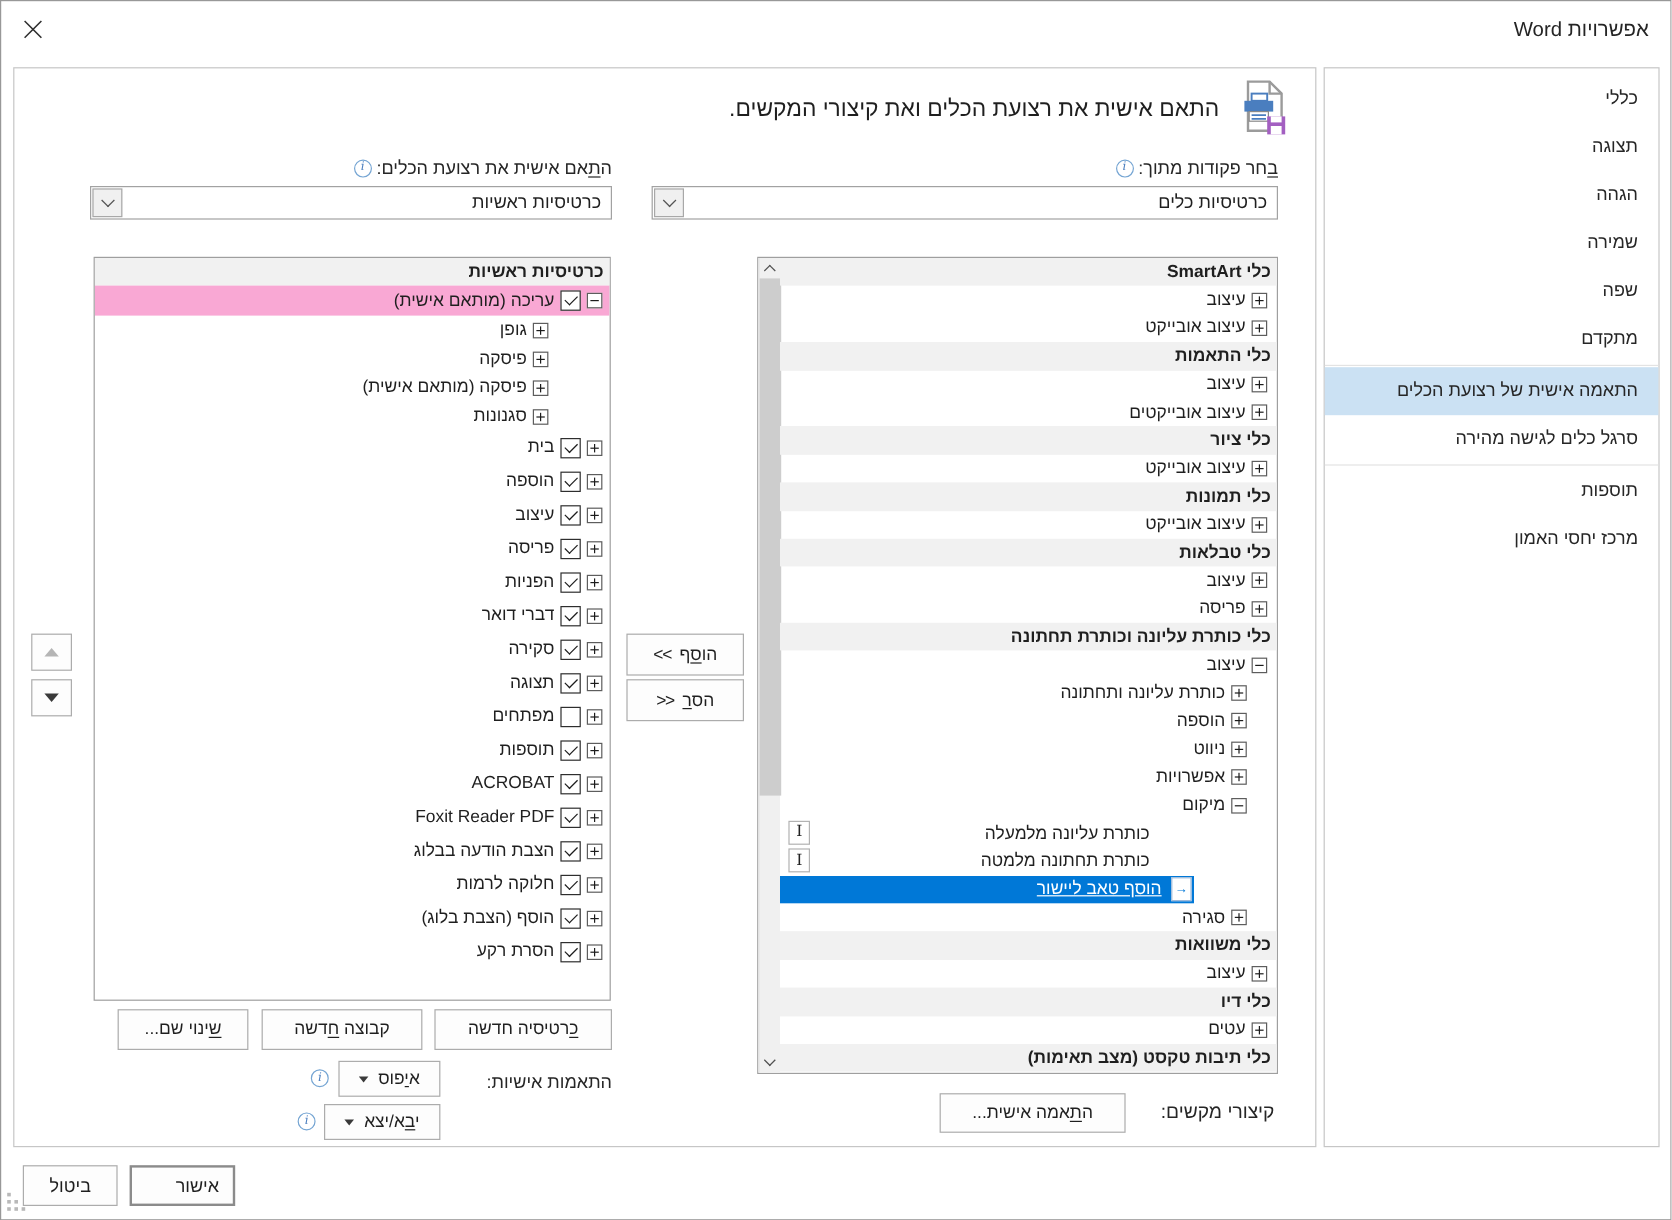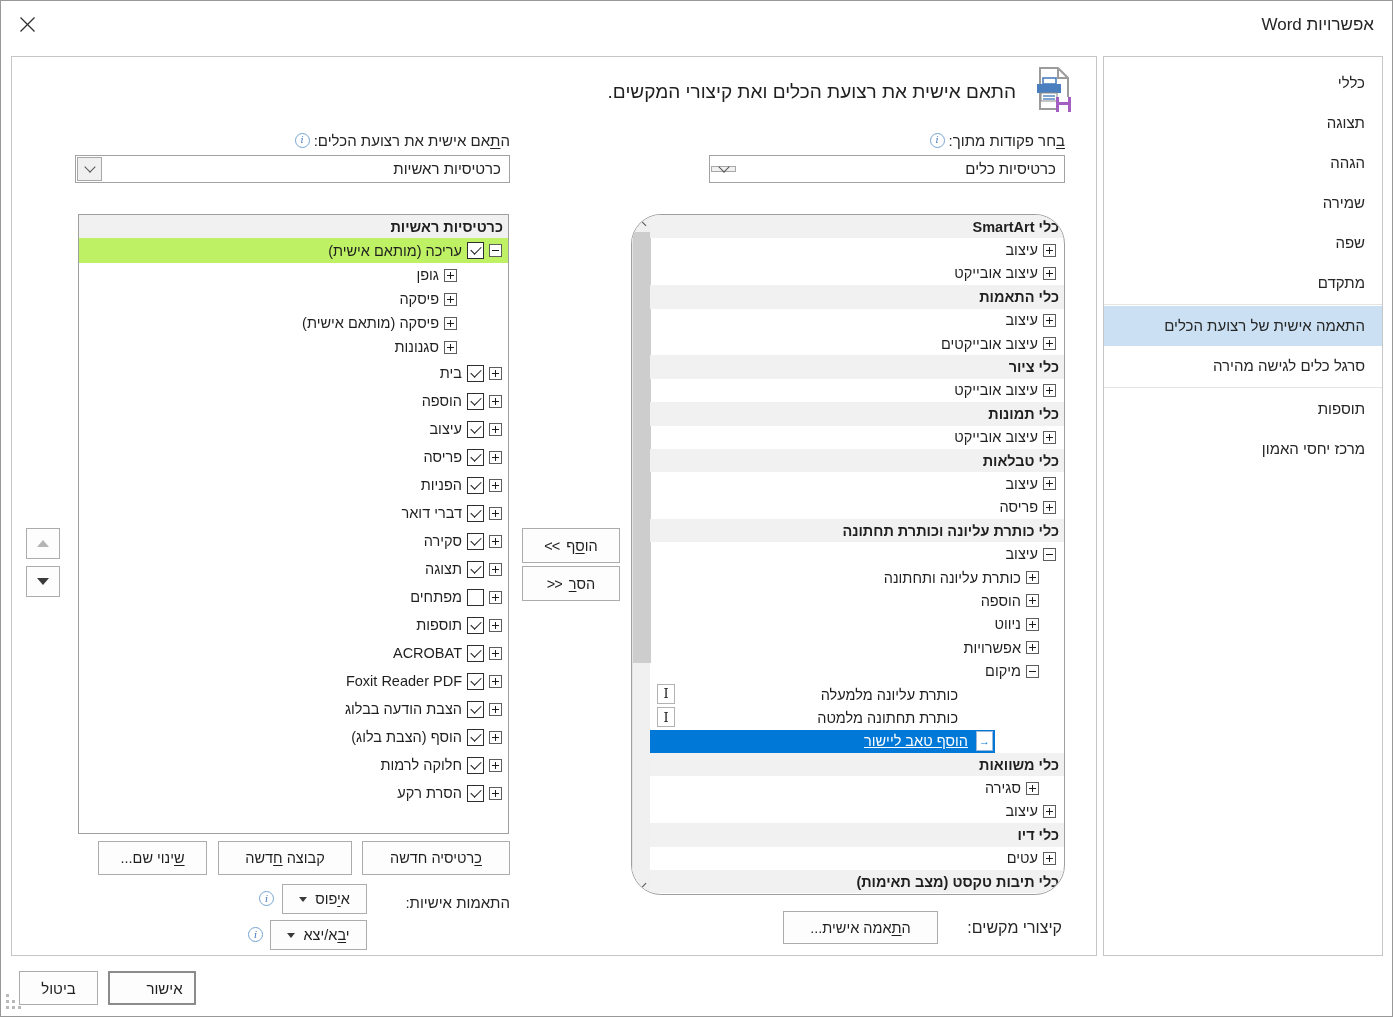--- a/index.html
+++ b/index.html
@@ -55,21 +55,21 @@
 
   .cb { width:17px; height:17px; border:1px solid #2e2e2e; background:#fff; position:relative; flex:none; }
   .cb.checked::after { content:''; position:absolute; left:3px; top:3px; width:9px; height:5px; border-left:1.8px solid #1c1c1c; border-bottom:1.8px solid #1c1c1c; transform:rotate(-45deg); }
 
   .ibeam { position:absolute; left:7px; top:1px; width:18px; height:20px; border:1px solid #b2b2b2; background:#fff; display:flex; align-items:center; justify-content:center; }
   .ibeam::before { content:'I'; font-family:"DejaVu Serif",serif; font-size:13px; color:#222; }
   .docic { width:17px; height:20px; background:#fff; border:1px solid #9cb8d9; margin:0 2px 0 8px; flex:none; display:flex; align-items:center; justify-content:center; }
   .docic::before { content:'\2192'; color:#0078d7; font-size:11px; font-weight:bold; }
 
   .lrow.cbrow { height:28px; padding-right:6px; gap:5px; }
-  .lrow.cbrow.sel { height:25px; background:#bef264; }
+  .lrow.cbrow.sel { height:25px; background:#f9a8d4; }
   .lrow.subrow { height:24px; padding-right:51px; gap:5px; }
 
   
   .sbar { position:absolute; top:0; bottom:0; left:0; width:18px; background:#f0f0f0; display:flex; flex-direction:column; align-items:center; border-left:1px solid #e4e4e4; }
   .sbtn { height:17px; width:18px; display:flex; align-items:center; justify-content:center; flex:none; }
   .sbtn .chev { border-color:#505050; width:7px; height:7px; }
   .sthumb { width:18px; height:431px; background:#cdcdcd; flex:none; }
   .strack { flex:1; }
 
   
@@ -132,27 +132,27 @@
         <rect x="32" y="31" width="9" height="5" fill="#fff"></rect>
         <rect x="32" y="39" width="9" height="7" fill="#fff"></rect>
       </svg>
     </div>
     <div class="hdr-text">התאם אישית את רצועת הכלים ואת קיצורי המקשים.</div>
 
     <div class="fld-label" style="top:73px; right:31px;">
       <span><span></span><span class="accel">ב</span><span>חר פקודות מתוך:</span></span>
       <span class="info"></span>
     </div>
-    <div class="combo" style="top:98px; right:31px; width:356px;align-items:center;">
+    <div class="combo" style="top:98px; right:31px; width:522px;">
       <span class="val">כרטיסיות כלים</span>
       <span class="cbtn">
           <span class="chev"></span>
         </span>
     </div>
-    <div class="listbox" style="top:157px; right:31px; width:434px; height:681px;border-radius:30px;">
+    <div class="listbox" style="top:157px; right:31px; width:434px; height:681px;">
       <div class="sbar">
         <span class="sbtn">
             <span class="chev up"></span>
           </span>
         <span class="sthumb"></span>
         <span class="strack"></span>
         <span class="sbtn">
             <span class="chev"></span>
           </span>
       </div>
@@ -238,26 +238,26 @@
           <div class="rrow ctl">
             <span>כותרת תחתונה מלמטה</span>
             <span class="ibeam"></span>
           </div>
           <div class="rrow selwrap">
             <span class="selband">
               <span class="docic"></span>
               <span>הוסף טאב ליישור</span>
             </span>
           </div>
+          <div class="rrow lvl2">
+            <span class="pm plus"></span>
+            <span>סגירה</span>
+          </div>
           <div class="rrow hdr">
             <span>כלי משוואות</span>
-          </div>
-          <div class="rrow lvl2">
-            <span class="pm plus"></span>
-            <span>סגירה</span>
           </div>
           <div class="rrow lvl1">
             <span class="pm plus"></span>
             <span>עיצוב</span>
           </div>
           <div class="rrow hdr">
             <span>כלי דיו</span>
           </div>
           <div class="rrow lvl1">
             <span class="pm plus"></span>
@@ -371,26 +371,26 @@
           <span>Foxit Reader PDF</span>
         </div>
         <div class="lrow cbrow">
           <span class="pm plus"></span>
           <span class="cb checked"></span>
           <span>הצבת הודעה בבלוג</span>
         </div>
         <div class="lrow cbrow">
           <span class="pm plus"></span>
           <span class="cb checked"></span>
+          <span>חלוקה לרמות</span>
+        </div>
+        <div class="lrow cbrow">
+          <span class="pm plus"></span>
+          <span class="cb checked"></span>
           <span>הוסף (הצבת בלוג)</span>
-        </div>
-        <div class="lrow cbrow">
-          <span class="pm plus"></span>
-          <span class="cb checked"></span>
-          <span>חלוקה לרמות</span>
         </div>
         <div class="lrow cbrow">
           <span class="pm plus"></span>
           <span class="cb checked"></span>
           <span>הסרת רקע</span>
         </div>
       </div>
 
     <button class="btn" style="top:784px; right:586px; width:148px; height:34px;">
       <span><span></span><span class="accel">כ</span><span>רטיסיה חדשה</span></span>

